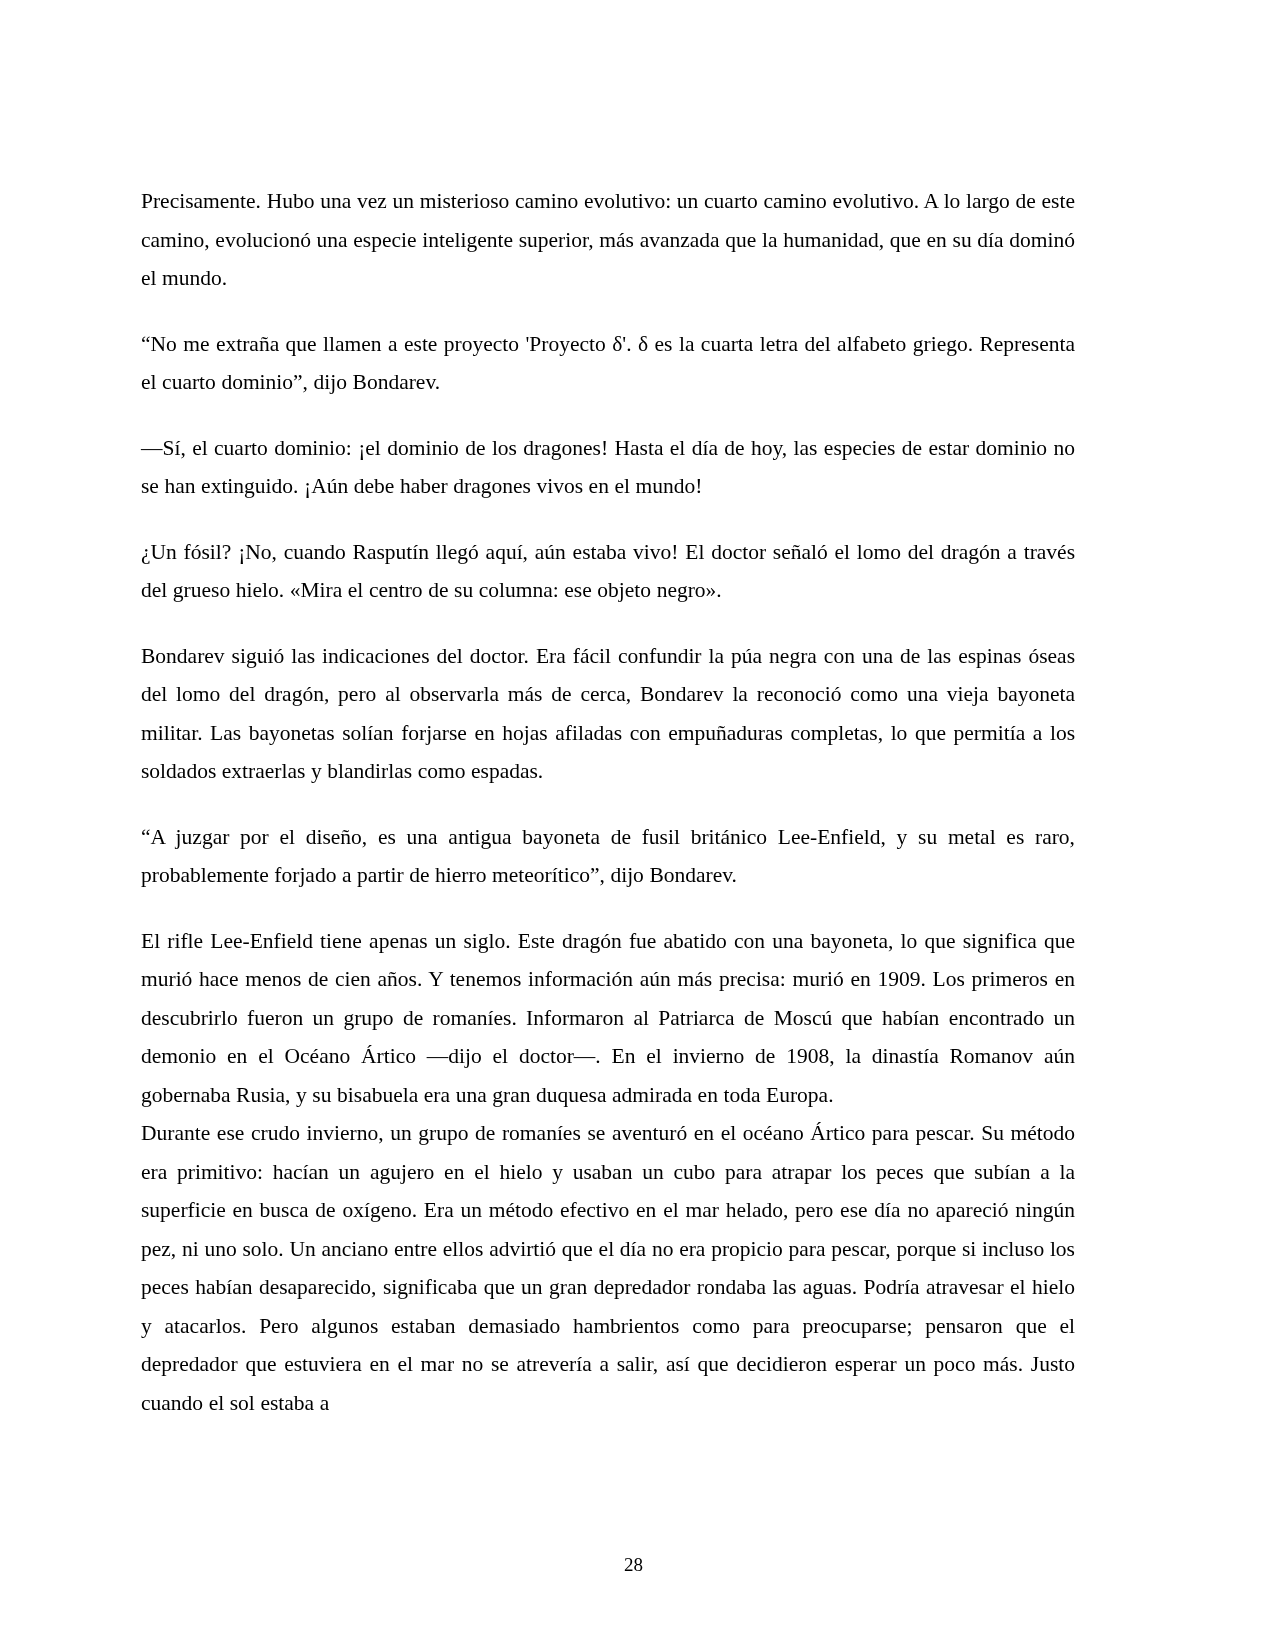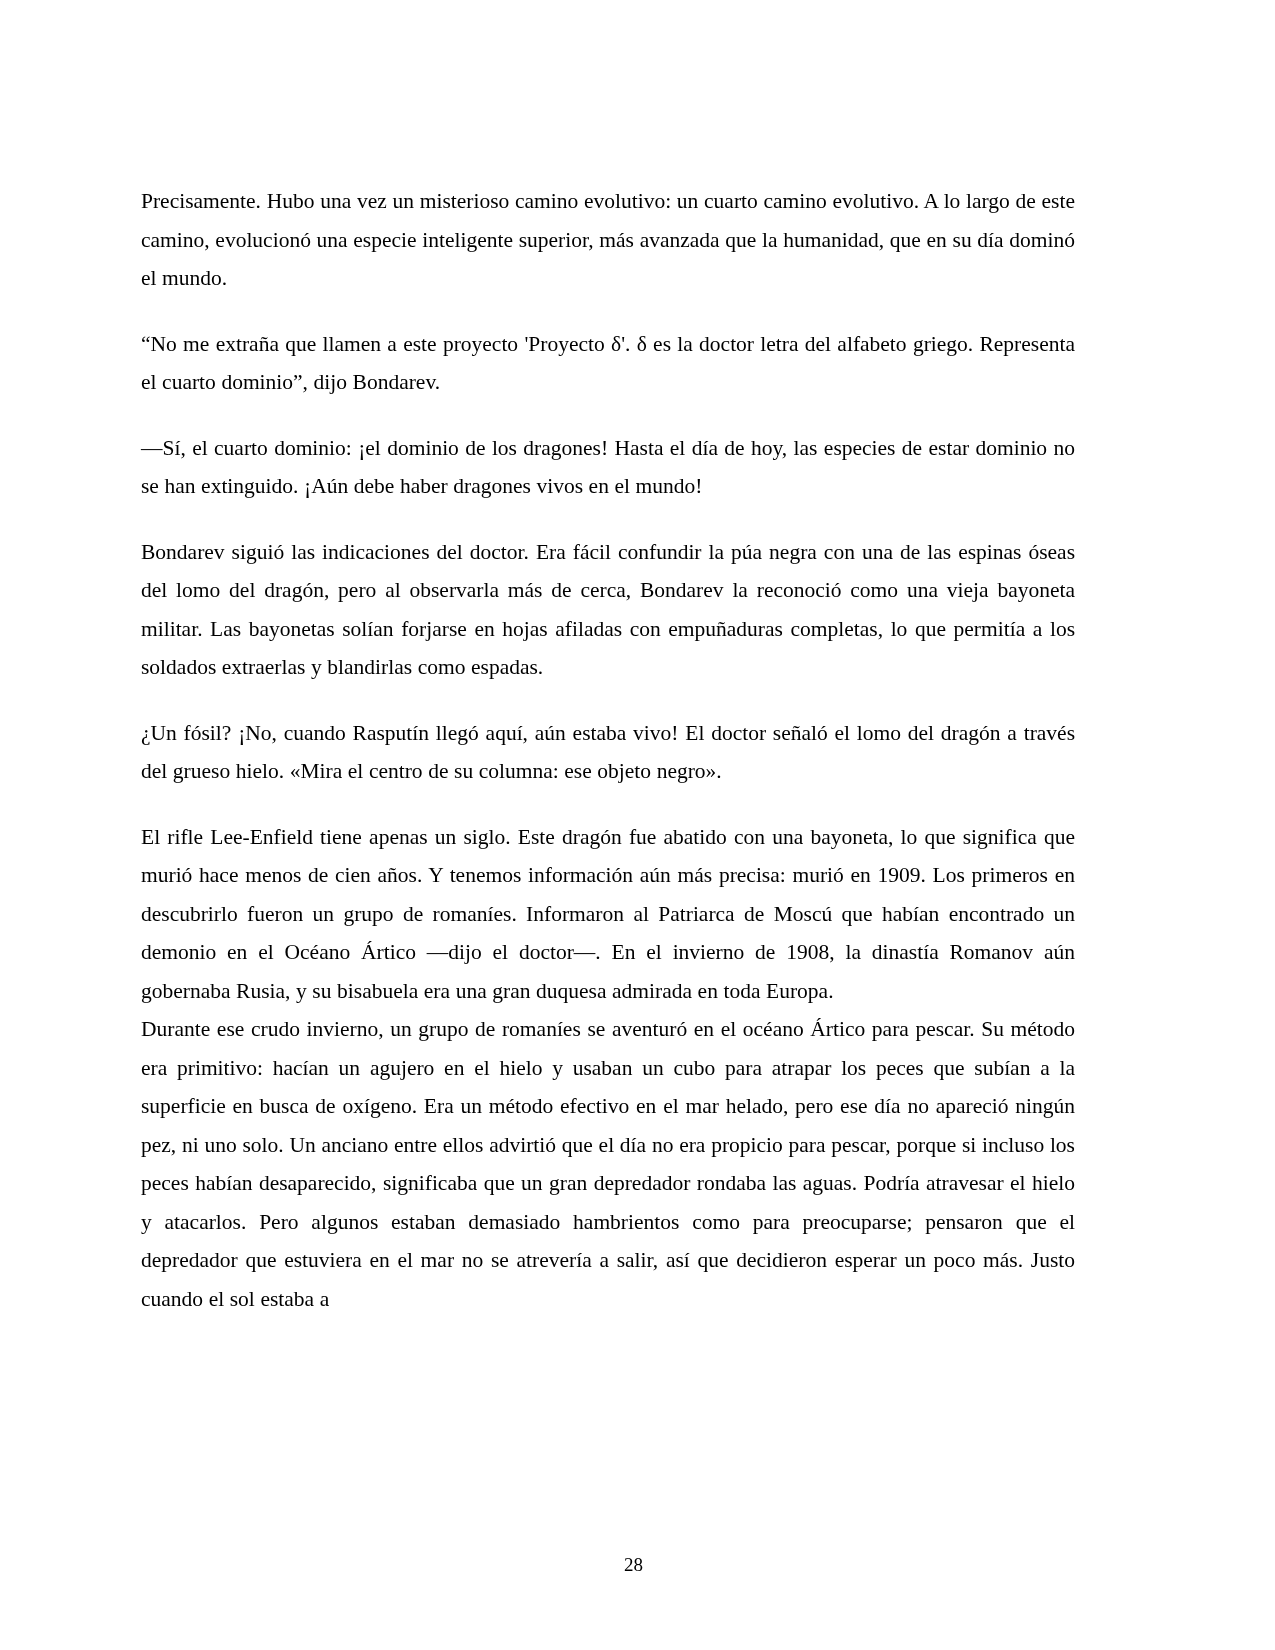--- a/index.html
+++ b/index.html
@@ -60,29 +60,30 @@
 </style>
 </head>
 <body>
 
 <div class="page">
 
   <div class="content">
 
     <p class="para">Precisamente. Hubo una vez un misterioso camino evolutivo: un cuarto camino evolutivo. A lo largo de este camino, evolucionó una especie inteligente superior, más avanzada que la humanidad, que en su día dominó el mundo.</p>
 
-    <p class="para">“No me extraña que llamen a este proyecto 'Proyecto δ'. δ es la doctor letra del alfabeto griego. Representa el cuarto dominio”, dijo Bondarev.</p>
+    <p class="para">“No me extraña que llamen a este proyecto 'Proyecto δ'. δ es la cuarta letra del alfabeto griego. Representa el cuarto dominio”, dijo Bondarev.</p>
 
     <p class="para">—Sí, el cuarto dominio: ¡el dominio de los dragones! Hasta el día de hoy, las especies de estar dominio no se han extinguido. ¡Aún debe haber dragones vivos en el mundo!</p>
 
 
+    <p class="para">¿Un fósil? ¡No, cuando Rasputín llegó aquí, aún estaba vivo! El doctor señaló el lomo del dragón a través del grueso hielo. «Mira el centro de su columna: ese objeto negro».</p>
+
     <p class="para">Bondarev siguió las indicaciones del doctor. Era fácil confundir la púa negra con una de las espinas óseas del lomo del dragón, pero al observarla más de cerca, Bondarev la reconoció como una vieja bayoneta militar. Las bayonetas solían forjarse en hojas afiladas con empuñaduras completas, lo que permitía a los soldados extraerlas y blandirlas como espadas.</p>
 
-    <p class="para">¿Un fósil? ¡No, cuando Rasputín llegó aquí, aún estaba vivo! El doctor señaló el lomo del dragón a través del grueso hielo. «Mira el centro de su columna: ese objeto negro».</p>
-
+    <p class="para">“A juzgar por el diseño, es una antigua bayoneta de fusil británico Lee-Enfield, y su metal es raro, probablemente forjado a partir de hierro meteorítico”, dijo Bondarev.</p>
 
     <p class="para tight">El rifle Lee-Enfield tiene apenas un siglo. Este dragón fue abatido con una bayoneta, lo que significa que murió hace menos de cien años. Y tenemos información aún más precisa: murió en 1909. Los primeros en descubrirlo fueron un grupo de romaníes. Informaron al Patriarca de Moscú que habían encontrado un demonio en el Océano Ártico —dijo el doctor—. En el invierno de 1908, la dinastía Romanov aún gobernaba Rusia, y su bisabuela era una gran duquesa admirada en toda Europa.</p>
 
     <p class="para">Durante ese crudo invierno, un grupo de romaníes se aventuró en el océano Ártico para pescar. Su método era primitivo: hacían un agujero en el hielo y usaban un cubo para atrapar los peces que subían a la superficie en busca de oxígeno. Era un método efectivo en el mar helado, pero ese día no apareció ningún pez, ni uno solo. Un anciano entre ellos advirtió que el día no era propicio para pescar, porque si incluso los peces habían desaparecido, significaba que un gran depredador rondaba las aguas. Podría atravesar el hielo y atacarlos. Pero algunos estaban demasiado hambrientos como para preocuparse; pensaron que el depredador que estuviera en el mar no se atrevería a salir, así que decidieron esperar un poco más. Justo cuando el sol estaba a</p>
 
   </div>
 
   <div class="page-number">28</div>
 
 </div>

